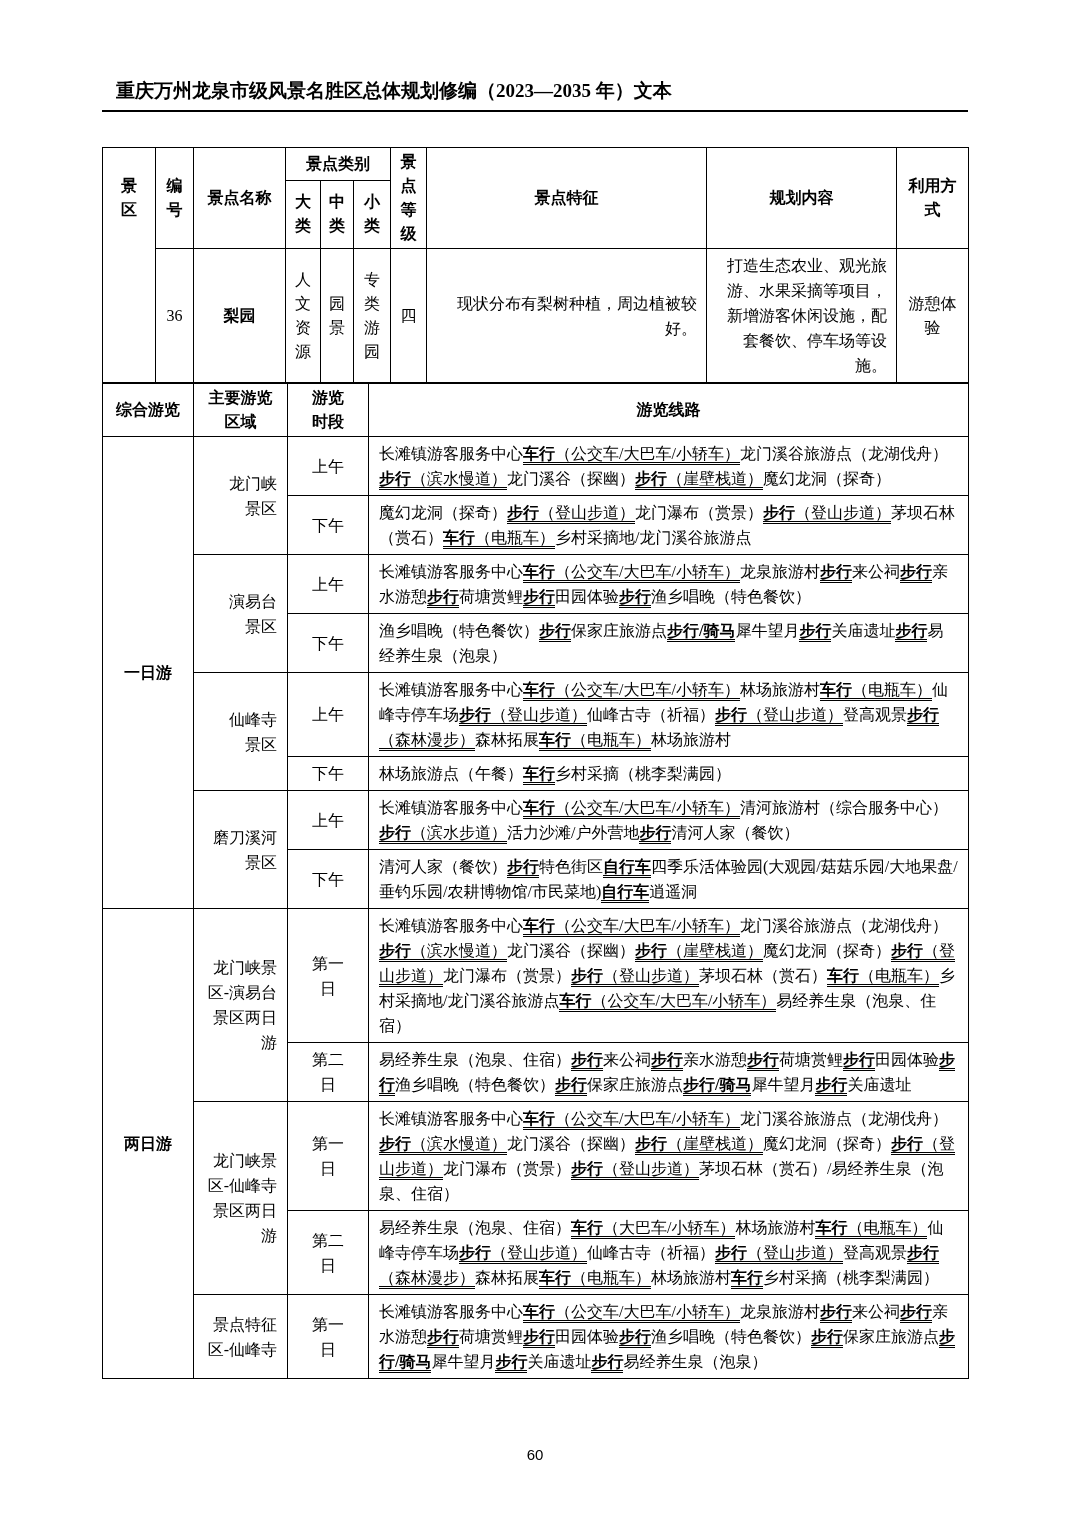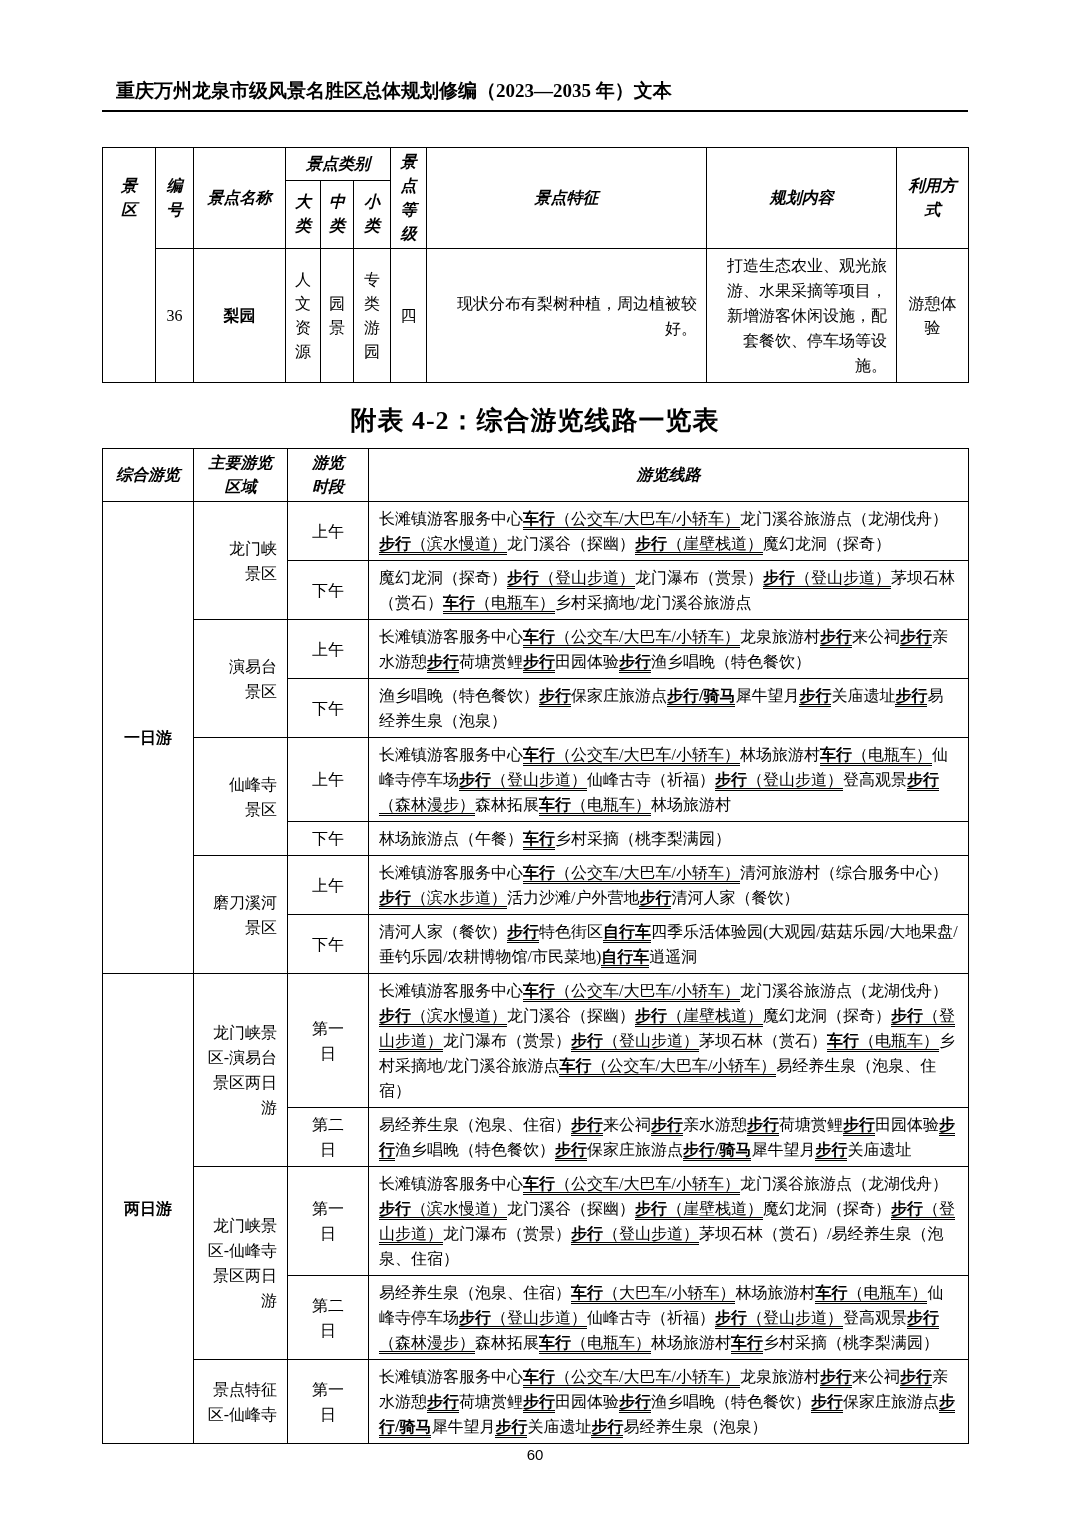--- a/index.html
+++ b/index.html
@@ -17,21 +17,21 @@
     border-bottom:2.5px solid #000;
   }
   .doc-header .hdr-right{margin-right:112px;}
   
   table{border-collapse:collapse;table-layout:fixed;width:866px;}
   th,td{
     border:1px solid #000;font-size:16px;vertical-align:middle;
     text-align:center;padding:2px 3px;box-sizing:border-box;
     word-break:break-all;line-height:24px;
   }
-  th{font-weight:bold;font-style:italic;}
+  th{font-weight:bold;}
   .pre{white-space:pre-line;}
   .t1{margin-top:35px;}
   .t1 .hr1{height:30px;}
   .t1 .hr2{height:62px;}
   .t1 .dr{height:118px;}
   .no-top{border-top-style:hidden;}
   .cell-left{text-align:right;padding:4px 9px;line-height:25px;margin-left:29px;}
   .bold{font-weight:bold;}
   
   .t2-title{
@@ -118,21 +118,20 @@
 园</td>
         <td>四</td>
         <td class="cell-left">现状分布有梨树种植，周边植被较好。</td>
         <td class="cell-left">打造生态农业、观光旅游、水果采摘等项目，新增游客休闲设施，配套餐饮、停车场等设施。</td>
         <td class="pre">游憩体
 验</td>
       </tr>
     </tbody>
   </table>
 
-  <div class="t2-title">附表 4-2：综合游览线路一览表</div>
 
   <table class="t2">
     <colgroup>
       <col style="width:91px">
         <col style="width:94px">
         <col style="width:81px">
         <col style="width:600px">
     </colgroup>
     <thead>
       <tr>

